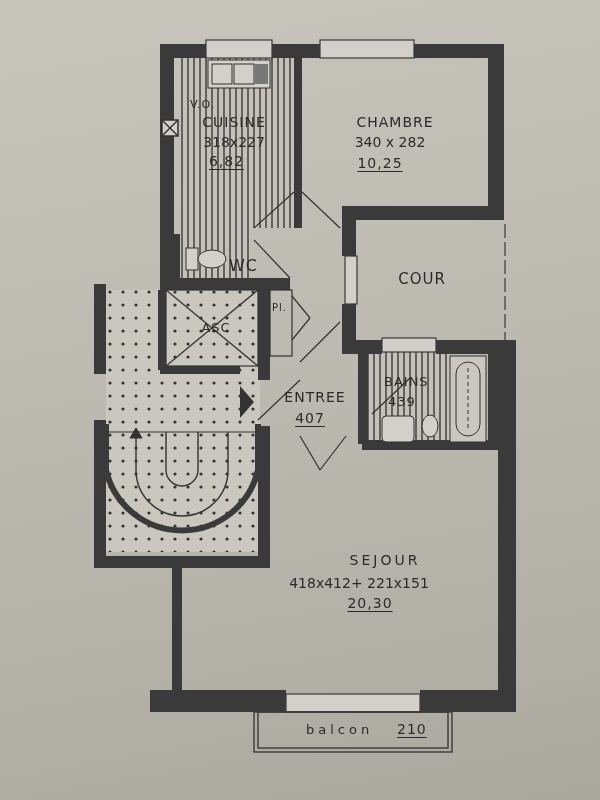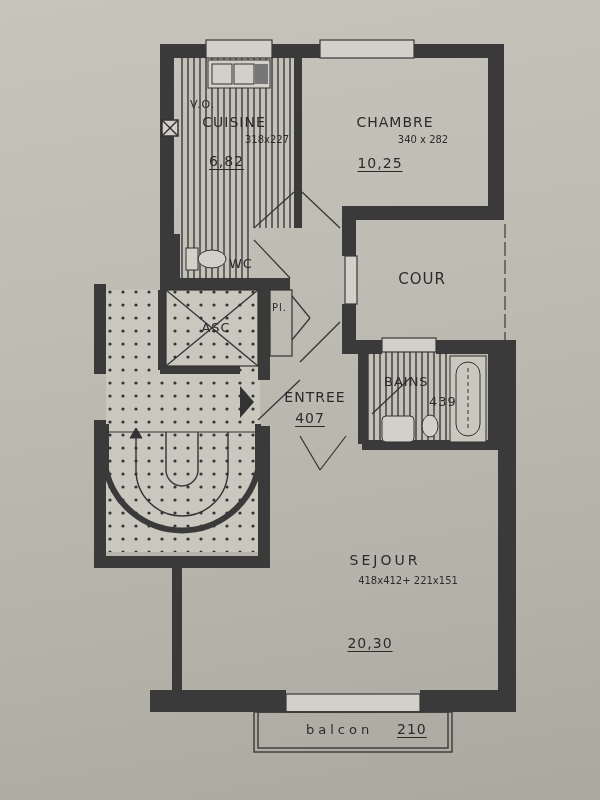--- a/index.html
+++ b/index.html
@@ -2,21 +2,21 @@
 <html><head>
 <meta charset="utf-8">
 <style>
   html,body{margin:0;padding:0;}
   body{width:600px;height:800px;overflow:hidden;background:#b9b7ae;font-family:"DejaVu Sans",sans-serif;position:relative;}
   .paper{position:absolute;left:0;top:0;width:600px;height:800px;
     background:linear-gradient(170deg,#c6c4bb 0%,#bdbbb2 40%,#b3b1a8 75%,#aaa89f 100%);}
   svg{position:absolute;left:0;top:0;}
   .lbl{position:absolute;color:#2b2b2b;text-align:center;white-space:nowrap;letter-spacing:1px;}
   .room-name{font-size:14px;}
-  .dims{font-size:10px;letter-spacing:0;padding-left:33px;}
+  .dims{font-size:14px;letter-spacing:0;}
   .area{font-size:14px;text-decoration:underline;text-underline-offset:3px;}
 </style>
 </head>
 <body>
 
 <div class="paper"></div>
 
 <svg width="600" height="800" viewBox="0 0 600 800">
   <defs>
     <pattern id="hatch" width="6" height="6" patternUnits="userSpaceOnUse">
@@ -158,28 +158,28 @@
 <div class="lbl room-name" style="left:198px;top:114px;width:72px;">CUISINE</div>
 <div class="lbl dims" style="left:196px;top:134px;width:76px;">318x227</div>
 <div class="lbl area" style="left:196px;top:153px;width:61px;">6,82</div>
 
 <div class="lbl room-name" style="left:340px;top:114px;width:110px;">CHAMBRE</div>
 <div class="lbl dims" style="left:340px;top:134px;width:100px;">340 x 282</div>
 <div class="lbl area" style="left:350px;top:155px;width:60px;text-align:center;">10,25</div>
 
 <div class="lbl room-name" style="left:382px;top:270px;width:80px;font-size:15px;">COUR</div>
 
-<div class="lbl" style="left:229px;top:256px;font-size:13px;">WC</div>
+<div class="lbl" style="left:229px;top:256px;font-size:16px;">WC</div>
 <div class="lbl" style="left:196px;top:320px;width:40px;font-size:13px;">ASC</div>
 <div class="lbl" style="left:272px;top:302px;font-size:10px;">Pl.</div>
 
 <div class="lbl room-name" style="left:280px;top:389px;width:70px;">ENTREE</div>
 <div class="lbl area" style="left:290px;top:410px;width:40px;">407</div>
 
 <div class="lbl" style="left:384px;top:374px;font-size:13px;">BAINS</div>
-<div class="lbl" style="left:388px;top:394px;font-size:13px;margin-left:41px;">439</div>
+<div class="lbl" style="left:388px;top:394px;font-size:13px;">439</div>
 
 <div class="lbl room-name" style="left:330px;top:552px;width:110px;letter-spacing:3px;text-align:center;">SEJOUR</div>
-<div class="lbl dims" style="left:300px;top:575px;width:150px;">418x412+ 221x151</div>
-<div class="lbl area" style="left:340px;top:595px;width:60px;margin-top:40px;">20,30</div>
+<div class="lbl dims" style="left:284px;top:575px;width:150px;">418x412+ 221x151</div>
+<div class="lbl area" style="left:340px;top:595px;width:60px;">20,30</div>
 
 <div class="lbl" style="left:306px;top:722px;font-size:13px;letter-spacing:4px;">balcon</div>
 <div class="lbl area" style="left:397px;top:721px;font-size:14px;">210</div>
 
 </body></html>

